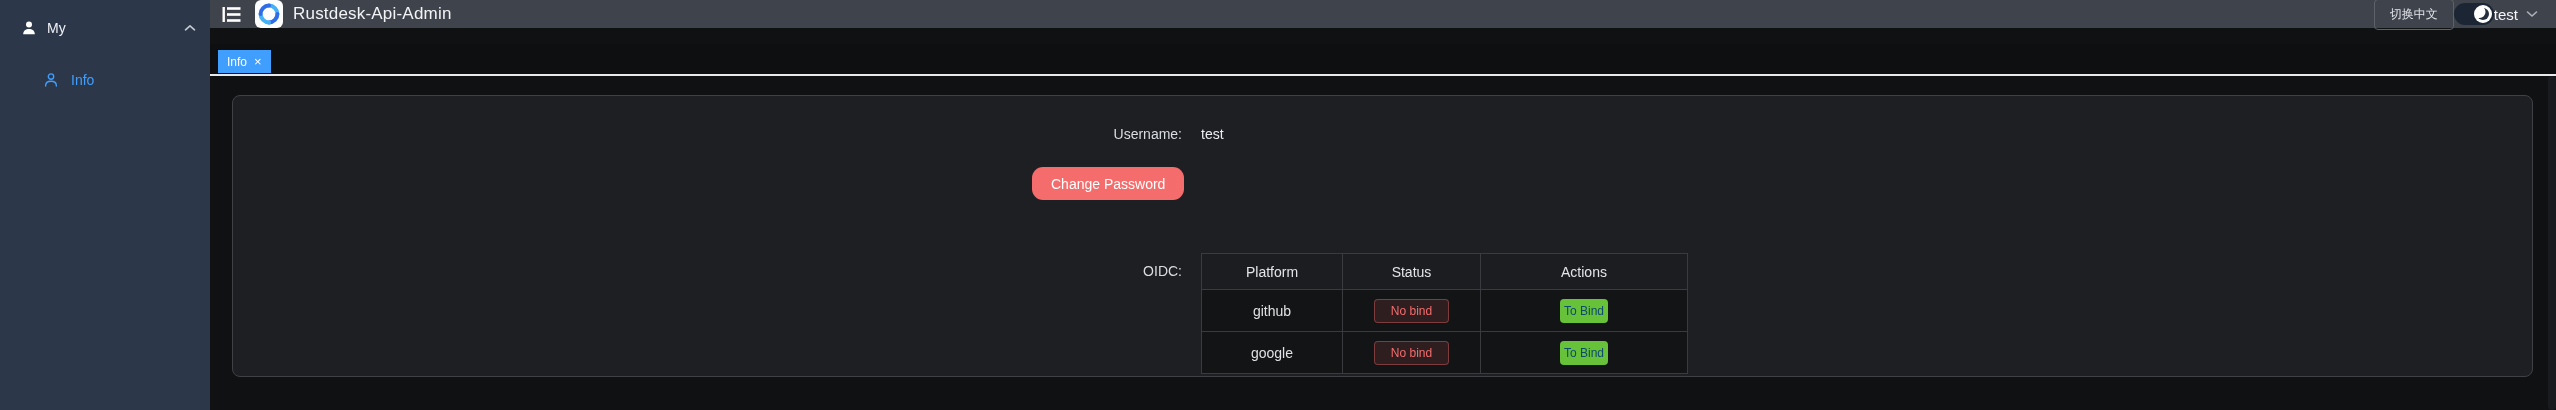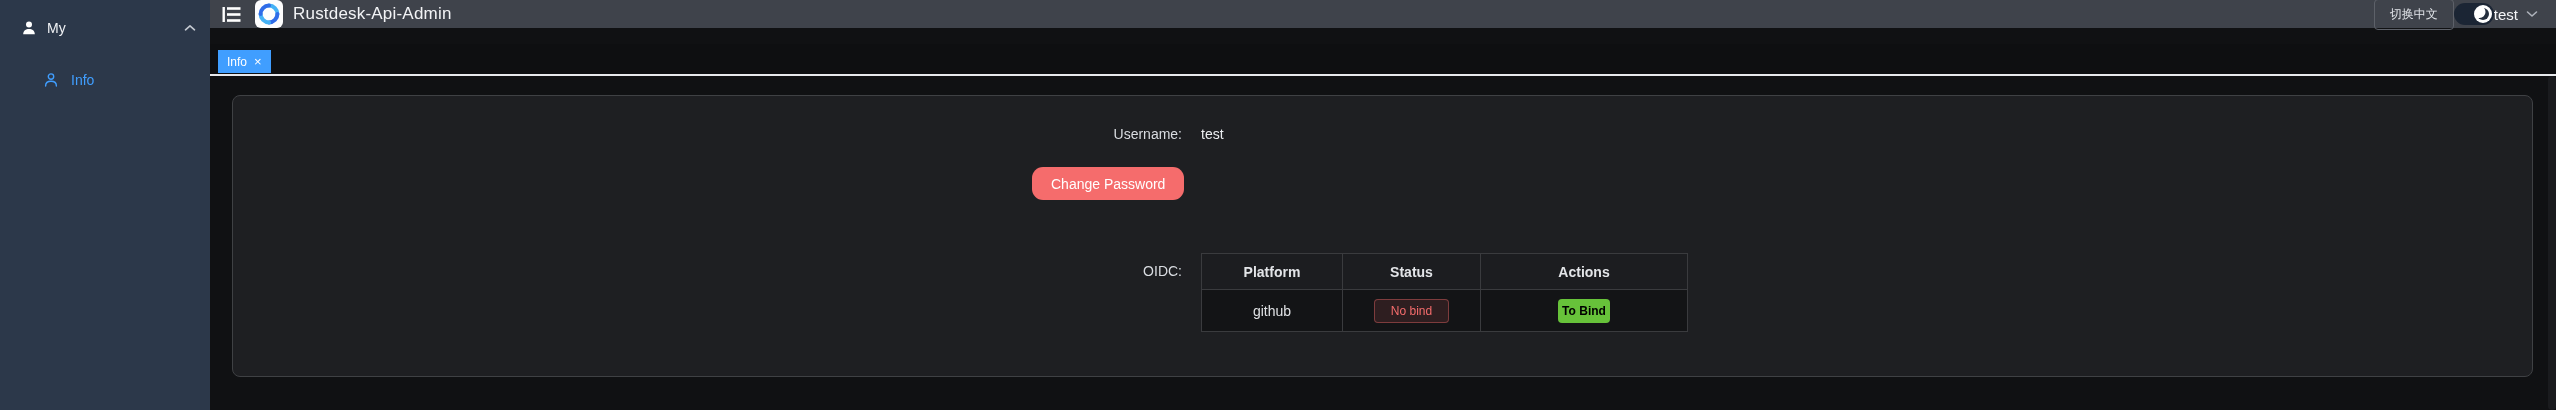--- a/index.html
+++ b/index.html
@@ -44,25 +44,25 @@
   .uvalue { color:#eceef1; font-size:14px; line-height:20px; }
   .row-password { left:799px; top:71px; }
   .row-password .flabel { line-height:33px; }
   .btn-danger { background:#f56c6c; border:none; color:#fff; font-size:14px; padding:0 19px; height:33px; border-radius:11px; cursor:pointer; font-family:inherit; }
   .row-oidc { left:799px; top:122px;margin-top:35px; }
   .row-oidc .flabel { line-height:36px; }
 
   
   table.oidc { border-collapse:collapse; width:480px; table-layout:fixed; }
   table.oidc th, table.oidc td { border:1px solid #3a3b3e; text-align:center; }
-  table.oidc th { height:36px; background:#1c1d20; color:#e3e5e8; font-size:14px; font-weight:bold; }
+  table.oidc th { height:36px; background:#1c1d20; color:#e3e5e8; font-size:14px; font-weight:normal; }
   table.oidc td { height:42px; background:#131416; color:#dfe1e4; font-size:14px; }
   .col-platform { width:141px; } .col-status { width:138px; } .col-actions { width:207px; }
   .tag-nobind { display:inline-block; padding:4px 16px; font-size:12px; color:#f56c6c; background:rgba(245,108,108,.12); border:1px solid rgba(245,108,108,.4); border-radius:4px; }
-  .btn-bind { background:#67c23a; border:none; color:#000000; font-size:12px; padding:5px 4px; border-radius:4px; cursor:pointer; font-family:inherit; font-weight:bold; }
+  .btn-bind { background:#67c23a; border:none; color:#0c4a6e; font-size:12px; padding:5px 4px; border-radius:4px; cursor:pointer; font-family:inherit; font-weight:normal; }
 
   .scroll-gutter { position:absolute; right:0; top:76px; width:8px; height:334px; background:#1a1b1e; border-radius:4px; }
 
   svg { display:block; }
 </style>
 </head>
 <body>
 
 <div class="sidebar">
   <div class="menu-root">
@@ -159,20 +159,25 @@
             <th class="col-status">Status</th>
             <th class="col-actions">Actions</th>
           </tr>
         </thead>
         <tbody>
           <tr>
             <td>github</td>
             <td><span class="tag-nobind">No bind</span></td>
             <td><button class="btn-bind">To Bind</button></td>
           </tr>
+          <tr>
+            <td>google</td>
+            <td><span class="tag-nobind">No bind</span></td>
+            <td><button class="btn-bind">To Bind</button></td>
+          </tr>
         </tbody>
       </table>
     </div>
 
   </div>
 </div>
 
 <div class="scroll-gutter"></div>
 
 </body></html>

